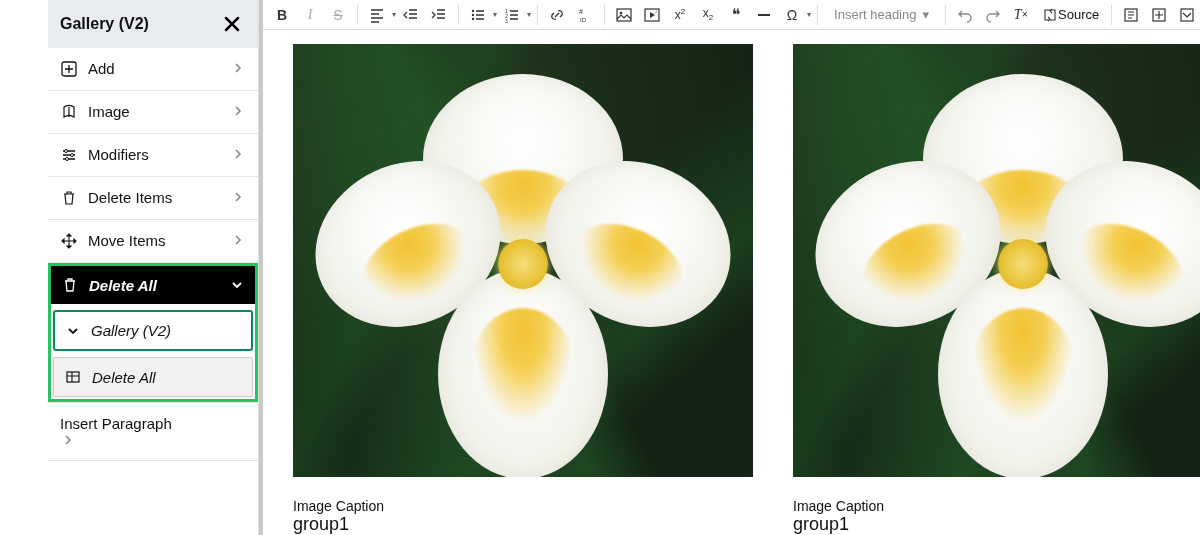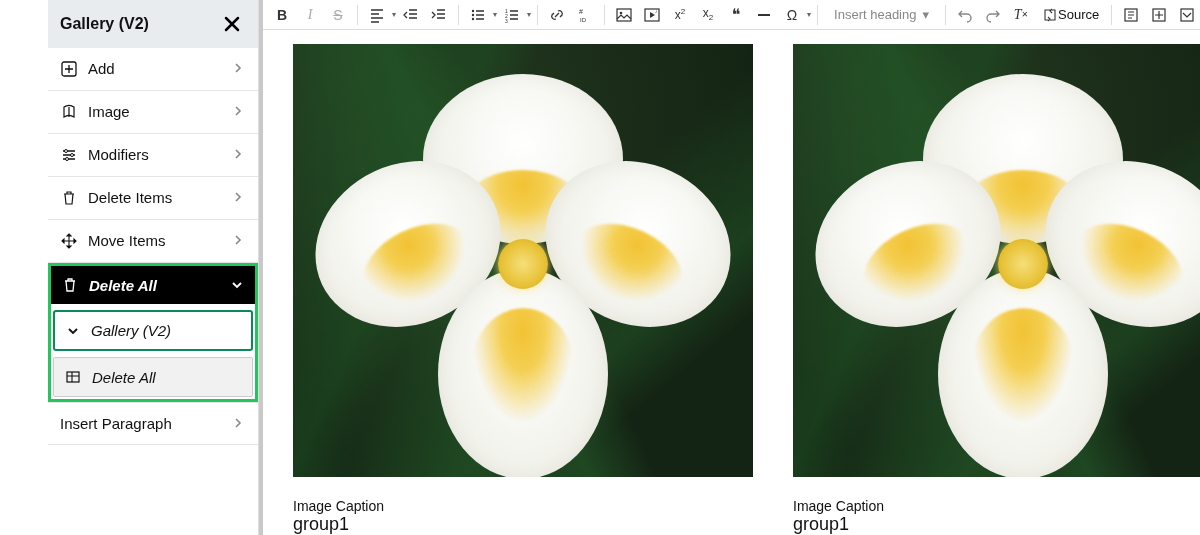--- a/index.html
+++ b/index.html
@@ -174,21 +174,21 @@
         <span class="ico">
           <svg width="16" height="16" viewBox="0 0 16 16">
               <rect x="2" y="3" width="12" height="10" fill="none" stroke="#111" stroke-width="1.2"></rect>
               <path d="M2 7h12M7 3v10" stroke="#111" stroke-width="1.1"></path>
             </svg>
         </span>
         <span class="label">Delete All</span>
       </div>
     </div>
 
-    <div class="sb-item" style="border-top:1px solid #e5e5e5;">
+    <div class="sb-item" style="border-top:1px solid #e5e5e5;flex-direction:column;">
       <span class="label">Insert Paragraph</span>
       <span class="chev">
         <svg width="10" height="10" viewBox="0 0 10 10">
             <path d="M3 1l4 4-4 4" fill="none" stroke="#888" stroke-width="1.6"></path>
           </svg>
       </span>
     </div>
   </div>
 
   <div class="main">

